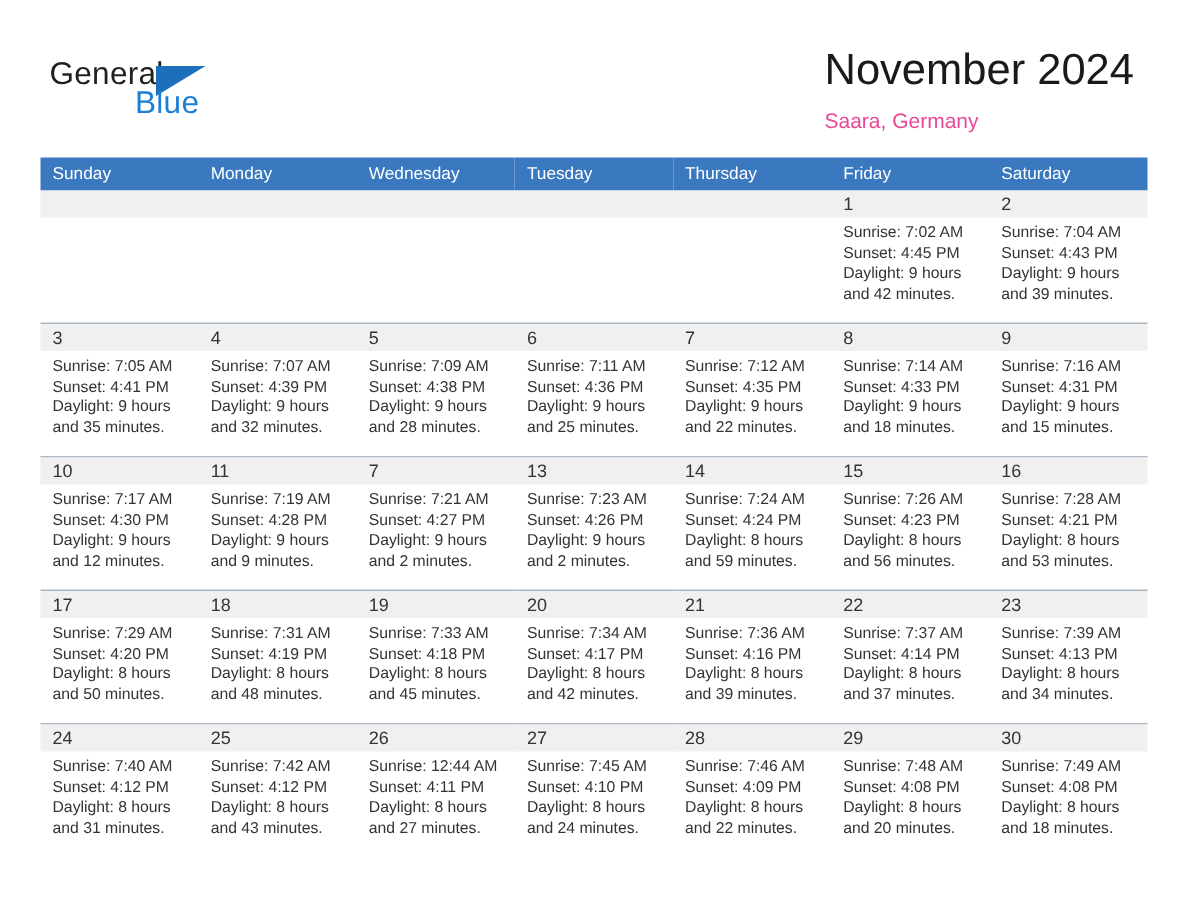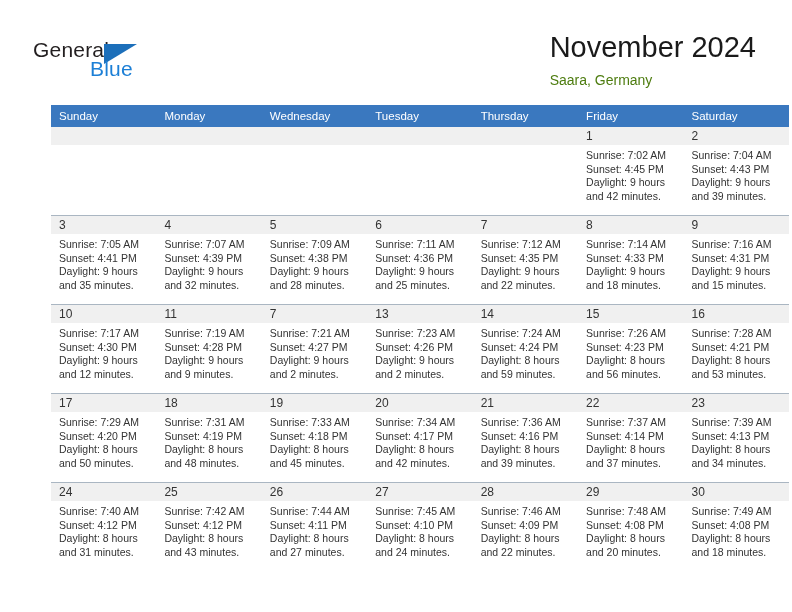--- a/index.html
+++ b/index.html
@@ -71,38 +71,37 @@
   }
   .month-title {
     font-size: 29px;
     font-weight: normal;
     color: #1a1a1a;
     line-height: 34px;
     white-space: nowrap;
   }
   .location {
     font-size: 14px;
-    color: #4d7c0f;
+    color: #ec4899;
     line-height: 20px;
     margin-top: 6px;
     white-space: nowrap;
   }
 
   
   .calendar {
     position: absolute;
     left: 27px;
     top: 105px;
     width: 738px;
   }
   table.cal {
     border-collapse: collapse;
     table-layout: fixed;
     width: 738px;
-    margin-left: 24px;
   }
   table.cal th {
     background: #3a78bf;
     color: #ffffff;
     font-size: 11.5px;
     font-weight: normal;
     text-align: left;
     padding: 5px 0 5px 8px;
     height: 12px;
     border: none;
@@ -491,21 +490,21 @@
                   <div>Sunset: 4:12 PM</div>
                   <div>Daylight: 8 hours</div>
                   <div>and 43 minutes.</div>
                 </div>
               </div>
             </td>
             <td>
               <div class="cell-inner">
                 <div class="daynum">26</div>
                 <div class="details">
-                  <div>Sunrise: 7:44 AM</div>
+                  <div>Sunrise: 12:44 AM</div>
                   <div>Sunset: 4:11 PM</div>
                   <div>Daylight: 8 hours</div>
                   <div>and 27 minutes.</div>
                 </div>
               </div>
             </td>
             <td>
               <div class="cell-inner">
                 <div class="daynum">27</div>
                 <div class="details">

